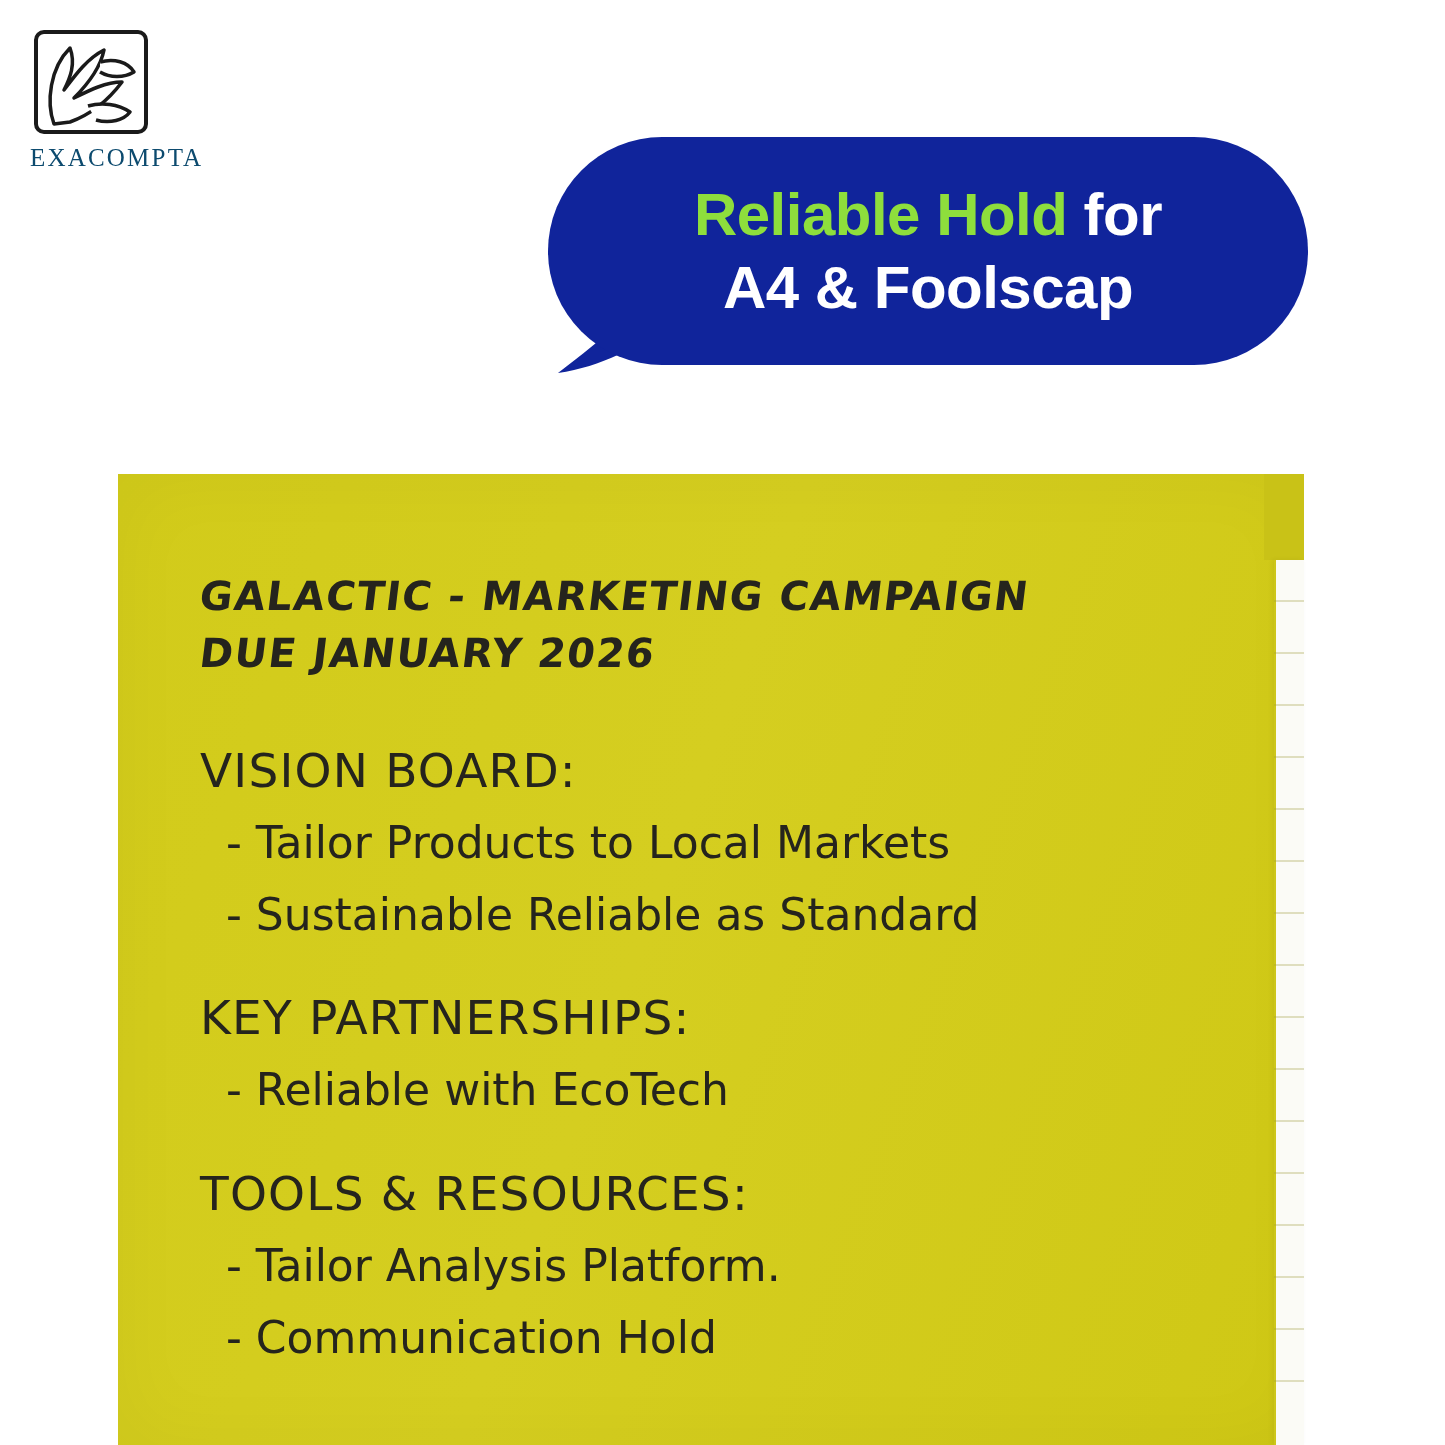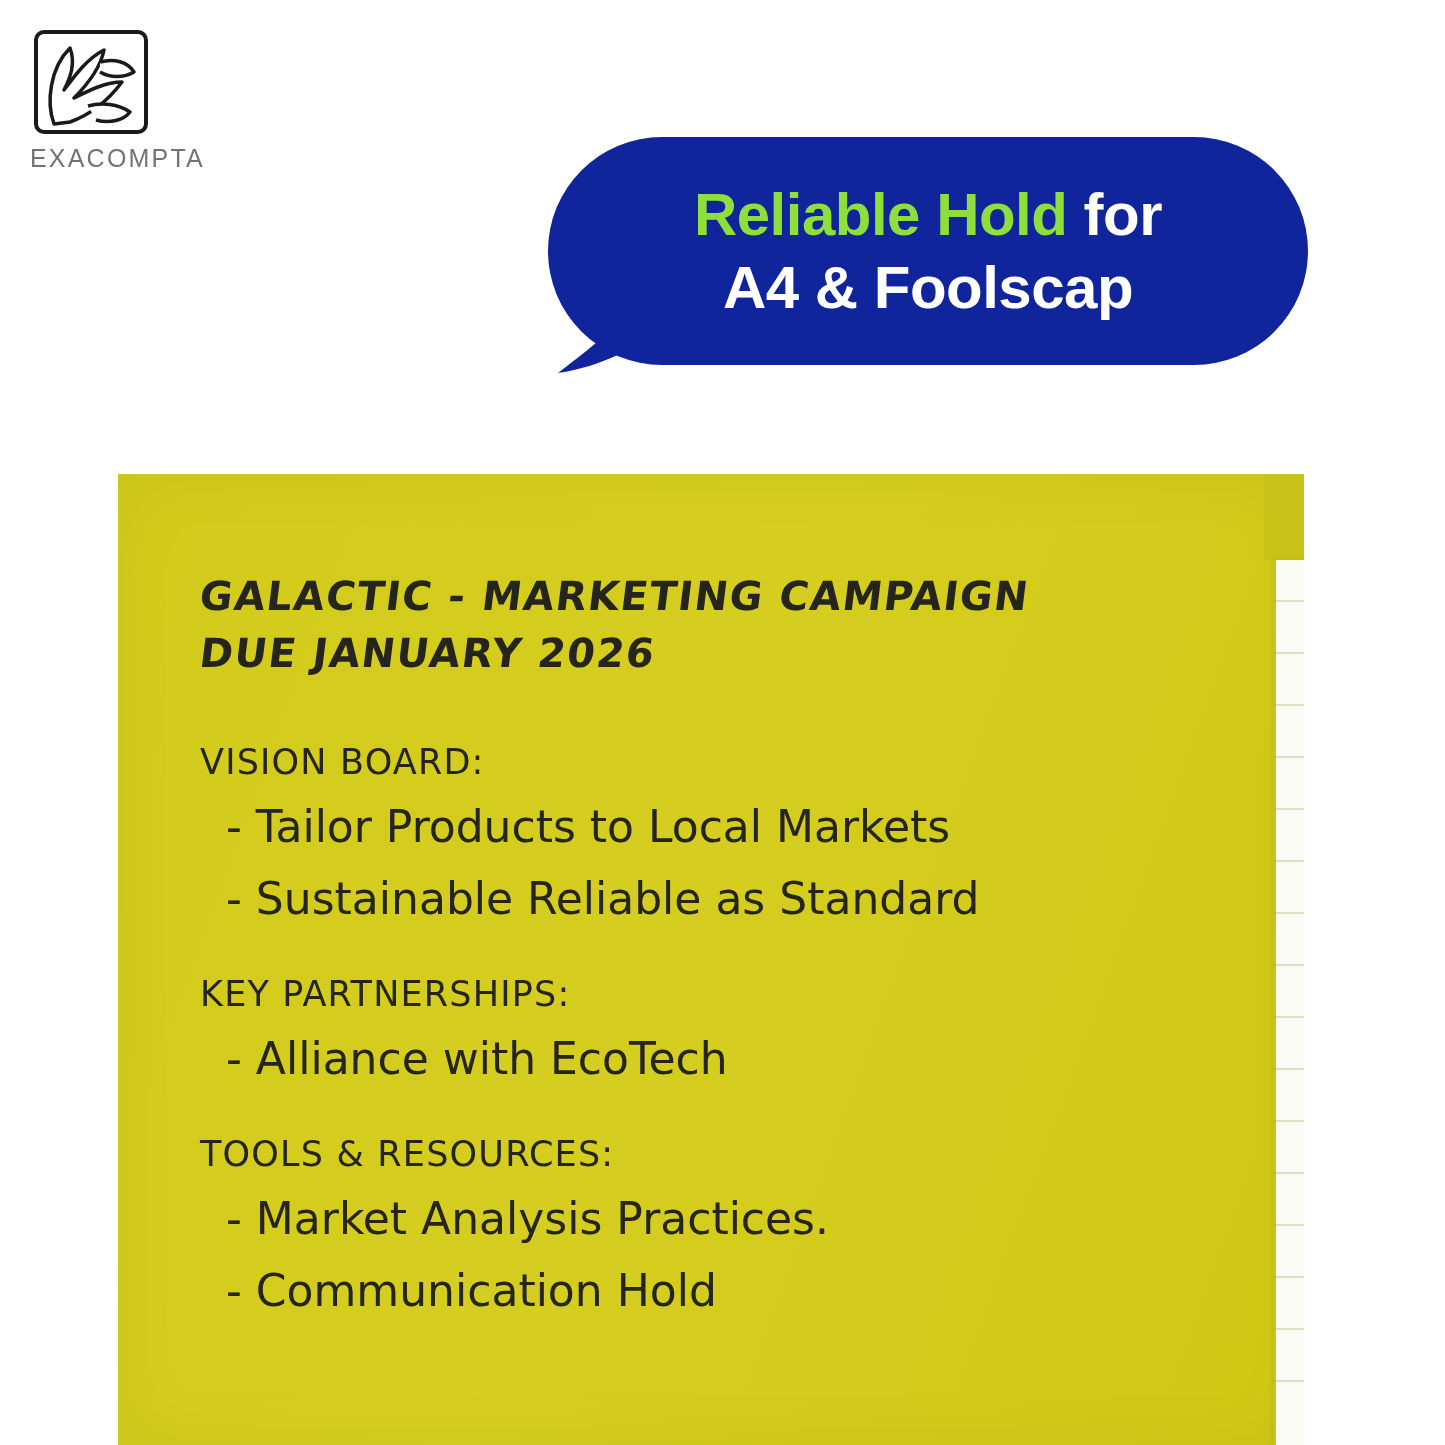--- a/index.html
+++ b/index.html
@@ -26,22 +26,22 @@
   }
   .brand-mark {
     width: 122px;
     height: 108px;
     position: relative;
   }
   .brand-name {
     margin-top: 8px;
     font-size: 25px;
     letter-spacing: 2.2px;
-    color: #737373;
-    font-family: Liberation Sans, sans-serif;
+    color: #0c4a6e;
+    font-family: Liberation Serif, serif;
     font-weight: 400;
   }
 
   
   .callout {
     position: absolute;
     left: 548px;
     top: 137px;
     width: 760px;
     height: 228px;
@@ -147,21 +147,21 @@
     font-weight: 700;
     letter-spacing: 1.5px;
     line-height: 1.42;
     transform: skewX(-7deg);
     font-family: "DejaVu Sans", sans-serif;
   }
   .note-section {
     margin-top: 44px;
   }
   .section-head {
-    font-size: 35px;
+    font-size: 47px;
     letter-spacing: 1.2px;
     line-height: 1.3;
     margin-bottom: 14px;
     font-family: "DejaVu Sans", sans-serif;
   }
   .bullet {
     font-size: 44px;
     line-height: 1.28;
     margin: 0 0 16px 26px;
     font-family: "DejaVu Sans", sans-serif;
@@ -229,24 +229,24 @@
       <div class="note-title">DUE JANUARY 2026</div>
 
       <div class="note-section sec-1">
         <div class="section-head">VISION BOARD:</div>
         <div class="bullet">- Tailor Products to Local Markets</div>
         <div class="bullet">- Sustainable Reliable as Standard</div>
       </div>
 
       <div class="note-section">
         <div class="section-head">KEY PARTNERSHIPS:</div>
-        <div class="bullet">- Alliance with EcoTech</div>
+        <div class="bullet">- Reliable with EcoTech</div>
       </div>
 
       <div class="note-section">
         <div class="section-head">TOOLS &amp; RESOURCES:</div>
-        <div class="bullet">- Market Analysis Practices.</div>
+        <div class="bullet">- Tailor Analysis Platform.</div>
         <div class="bullet">- Communication Hold</div>
       </div>
     </div>
   </div>
 
 </div>
 
 </body></html>

